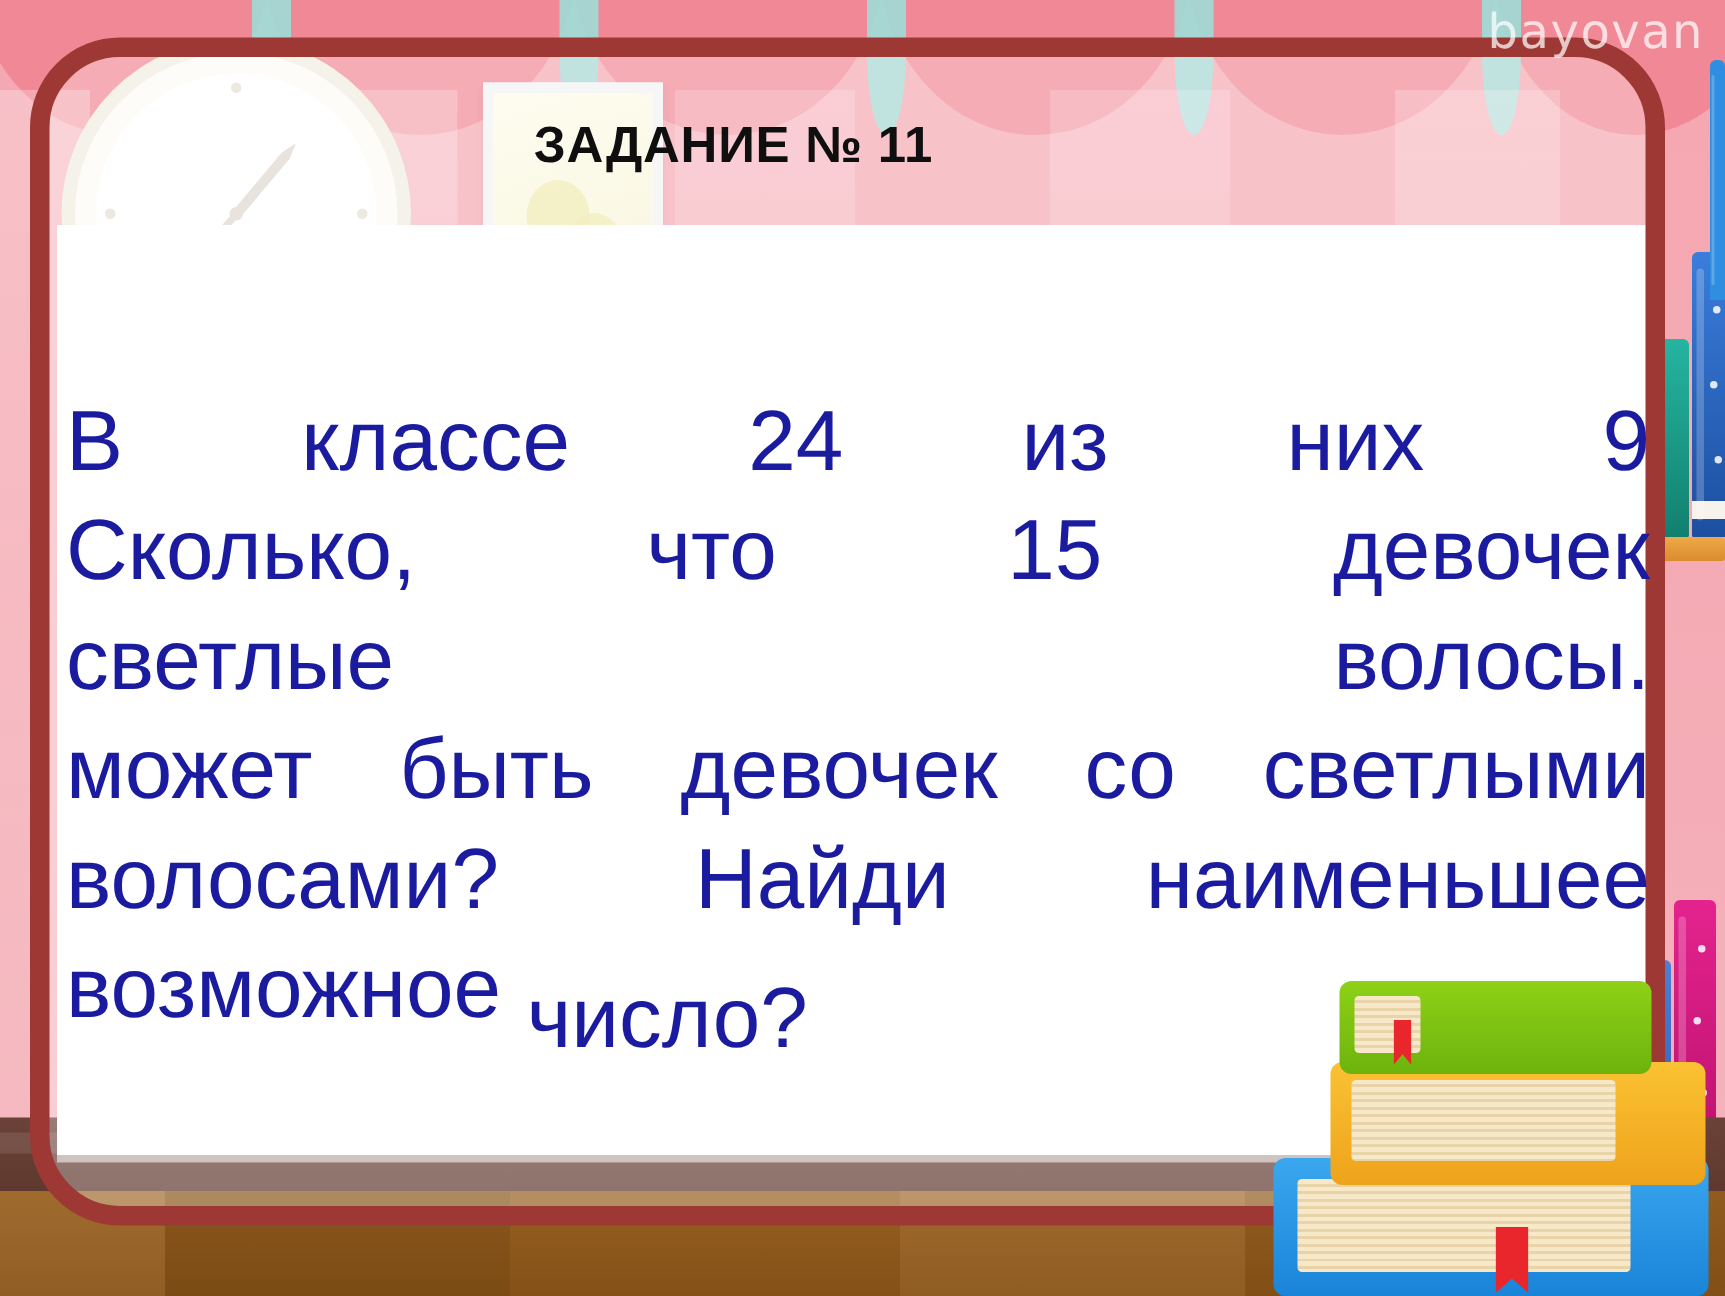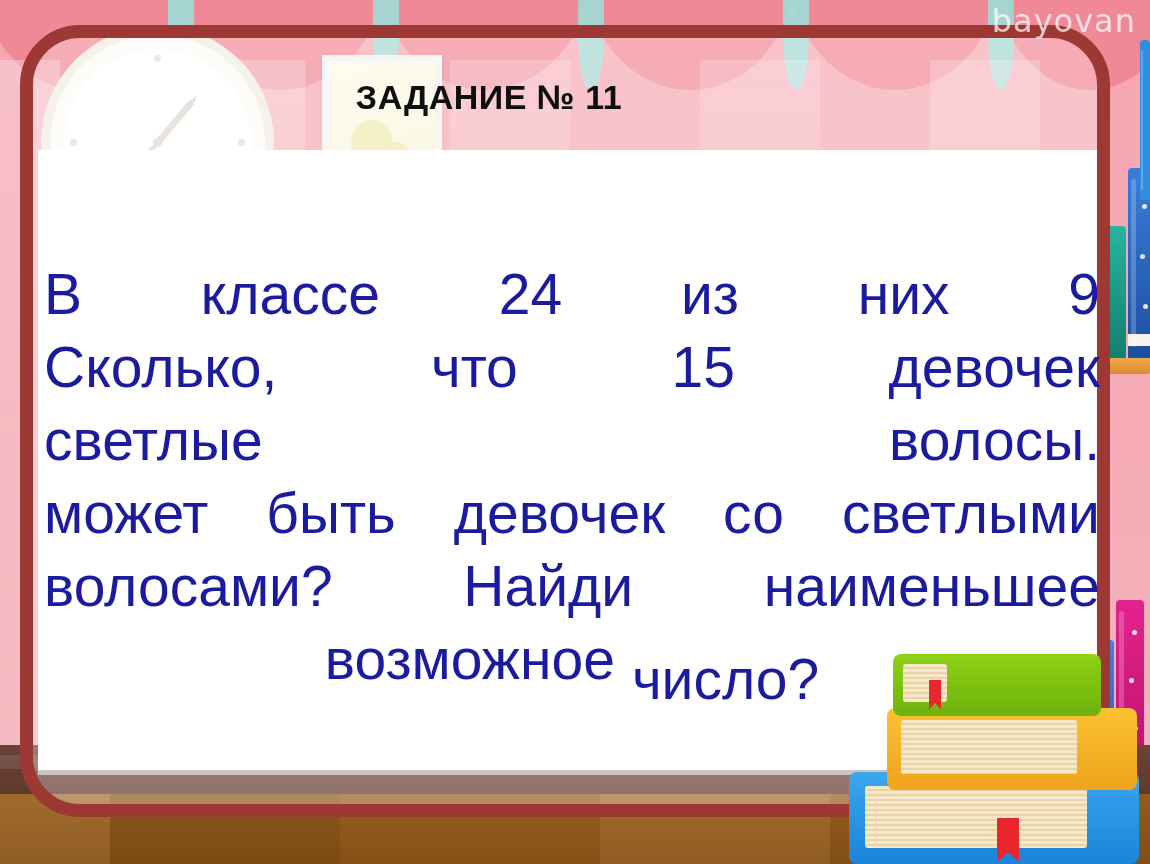--- a/index.html
+++ b/index.html
@@ -201,21 +201,21 @@
     font-size: 57px;
     line-height: 73px;
     font-weight: normal;
   }
   .tline {
     display: flex;
     width: 100%;
     white-space: nowrap;
   }
   .tline.justify { justify-content: space-between; }
-  .tline.left { justify-content: center; }
+  .tline.left { justify-content: flex-start; }
   .tline.left .w + .w { margin-left: 0.30em; margin-top: 20px; }
 
   
   .stack { position: absolute; left: 845px; top: 650px; width: 300px; height: 214px; z-index: 7; }
 
   .bk { position: absolute; }
   .bk-cover { position: absolute; border-radius: 7px; }
   .bk-pages {
     position: absolute;
     background: repeating-linear-gradient(180deg, #f6e8c8 0px, #f6e8c8 3px, #e8d4a8 3px, #e8d4a8 5px);

